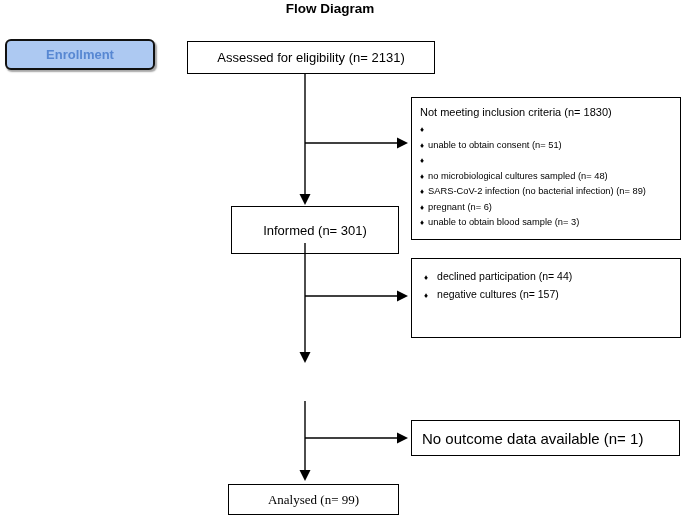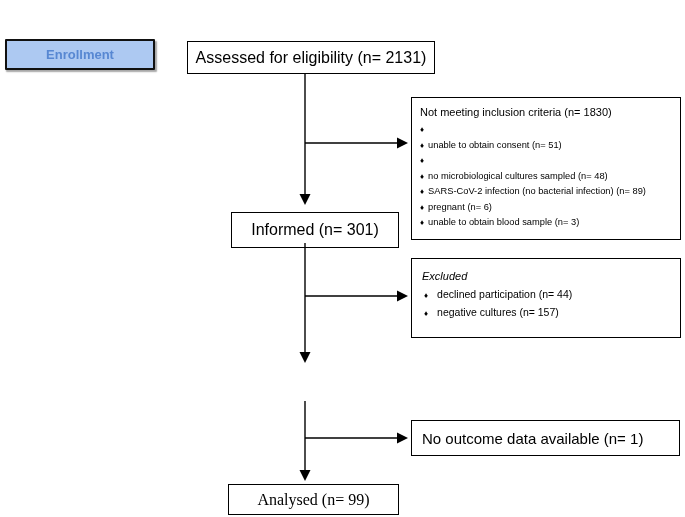--- a/index.html
+++ b/index.html
@@ -29,42 +29,42 @@
     position: absolute;
     box-sizing: border-box;
     border: 1.5px solid #000000;
     background: #ffffff;
     color: #000000;
   }
   .center-box {
     display: flex;
     align-items: center;
     justify-content: center;
-    font-size: 16px;
+    font-size: 13px;
     text-align: center;
   }
   .badge {
     position: absolute;
     box-sizing: border-box;
     border: 2px solid #111111;
-    border-radius: 1px;
+    border-radius: 6px;
     background: #ADC9F2;
     display: flex;
     align-items: center;
     justify-content: center;
     font-size: 13px;
     font-weight: bold;
     color: #5787D2;
     box-shadow: 1.5px 2px 1.5px rgba(0,0,0,0.35);
   }
   .badge-enrollment { left: 5px;   top: 39px;  width: 150px; height: 31px; }
   .badge-analysis   { left: 232px; top: 365px; width: 161px; height: 35px; }
 
   .box-assessed  { left: 187px; top: 41px;  width: 248px; height: 33px; }
-  .box-informed  { left: 231px; top: 206px; width: 168px; height: 36px; margin-top: 6px; }
+  .box-informed  { left: 231px; top: 206px; width: 168px; height: 48px; }
   .box-analysed  { left: 228px; top: 484px; width: 171px; height: 31px; font-family: Liberation Serif, serif; }
 
   .box-notmeeting {
     left: 411px; top: 97px; width: 270px; height: 143px;
     padding: 6px 6px 4px 8px;
   }
   .box-excluded {
     left: 411px; top: 258px; width: 270px; height: 80px;
     padding: 9px 6px 4px 10px;
   }
@@ -106,20 +106,21 @@
     width: 685px;
     height: 517px;
     pointer-events: none;
   }
 </style>
 </head>
 <body>
 
 <div class="canvas">
 
+  <div class="title">Flow Diagram</div>
 
   <div class="badge badge-enrollment">
     <span>Enrollment</span>
   </div>
 
   <div class="box center-box box-assessed">
     <span>Assessed for eligibility (n= 2131)</span>
   </div>
 
   <div class="box box-notmeeting">
@@ -152,21 +153,20 @@
           <span>unable to obtain blood sample (n= 3)</span>
         </li>
     </ul>
   </div>
 
   <div class="box center-box box-informed">
     <span>Informed (n= 301)</span>
   </div>
 
   <div class="box box-excluded">
-    <div class="side-title italic">Excluded</div>
     <ul class="bullet-list">
       <li class="bullet-item">
           <span class="bullet-glyph">♦</span>
           <span>declined participation (n= 44)</span>
         </li>
       <li class="bullet-item">
           <span class="bullet-glyph">♦</span>
           <span>negative cultures (n= 157)</span>
         </li>
     </ul>

